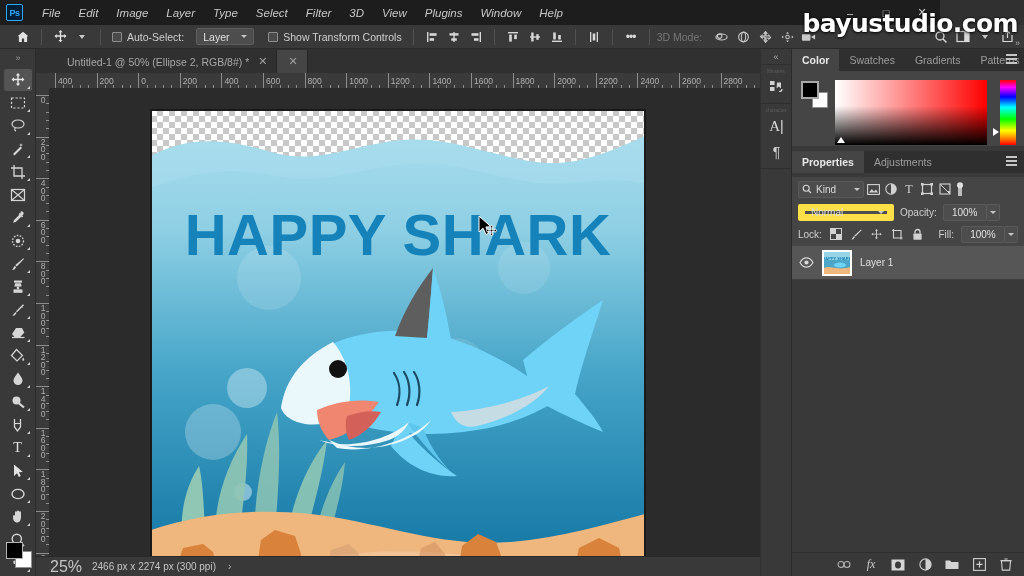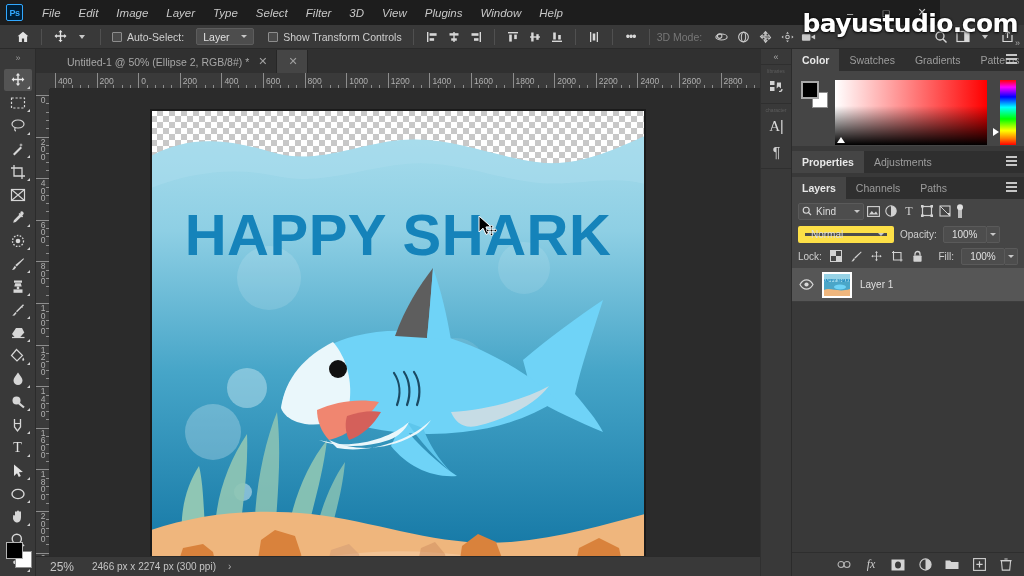--- a/index.html
+++ b/index.html
@@ -159,21 +159,21 @@
   }
   #watersvg { position: absolute; left: 0; top: 0; width: 494px; height: 456px; }
 
   
   #statusbar {
     position: absolute; left: 36px; top: 556px; width: 724px; height: 20px;
     background: #393939; display: flex; align-items: center; gap: 0;
     border-top: 1px solid #2a2a2a;
   }
   .zoomfield {
-    width: 56px; color: #c5c5c5; font-size: 12px; padding-left: 14px;
+    width: 56px; color: #c5c5c5; font-size: 16px; padding-left: 14px;
   }
   .statustext { color: #c5c5c5; font-size: 10px; }
   .status-arrow { color: #b0b0b0; font-size: 10px; margin-left: 12px; }
 
   
   #narrowdock {
     position: absolute; left: 761px; top: 49px; width: 31px; height: 527px;
     background: #393939; border-right: 1px solid #2b2b2b;
   }
   #nd-collapse { height: 15px; display:flex; align-items:center; justify-content:center;
@@ -1040,32 +1040,20 @@
           <div class="hamb">
               <span></span>
               <span></span>
               <span></span>
             </div>
         </div>
       </div>
     </div>
 
     <div class="panel" style="margin-top:4px;">
-      <div class="panel-tabs">
-        <div class="ptab active">Layers</div>
-        <div class="ptab">Channels</div>
-        <div class="ptab">Paths</div>
-        <div class="pmenu">
-          <div class="hamb">
-              <span></span>
-              <span></span>
-              <span></span>
-            </div>
-        </div>
-      </div>
 
       <div id="layers-filter">
         <div class="kind-select">
           <svg width="10" height="10" viewBox="0 0 10 10">
               <circle cx="4.2" cy="4.2" r="3" fill="none" stroke="#d8d8d8" stroke-width="1.1"></circle>
               <line x1="6.4" y1="6.4" x2="9" y2="9" stroke="#d8d8d8" stroke-width="1.2"></line>
             </svg>
           <span style="flex:1">Kind</span>
           <i class="caret sm"></i>
         </div>

